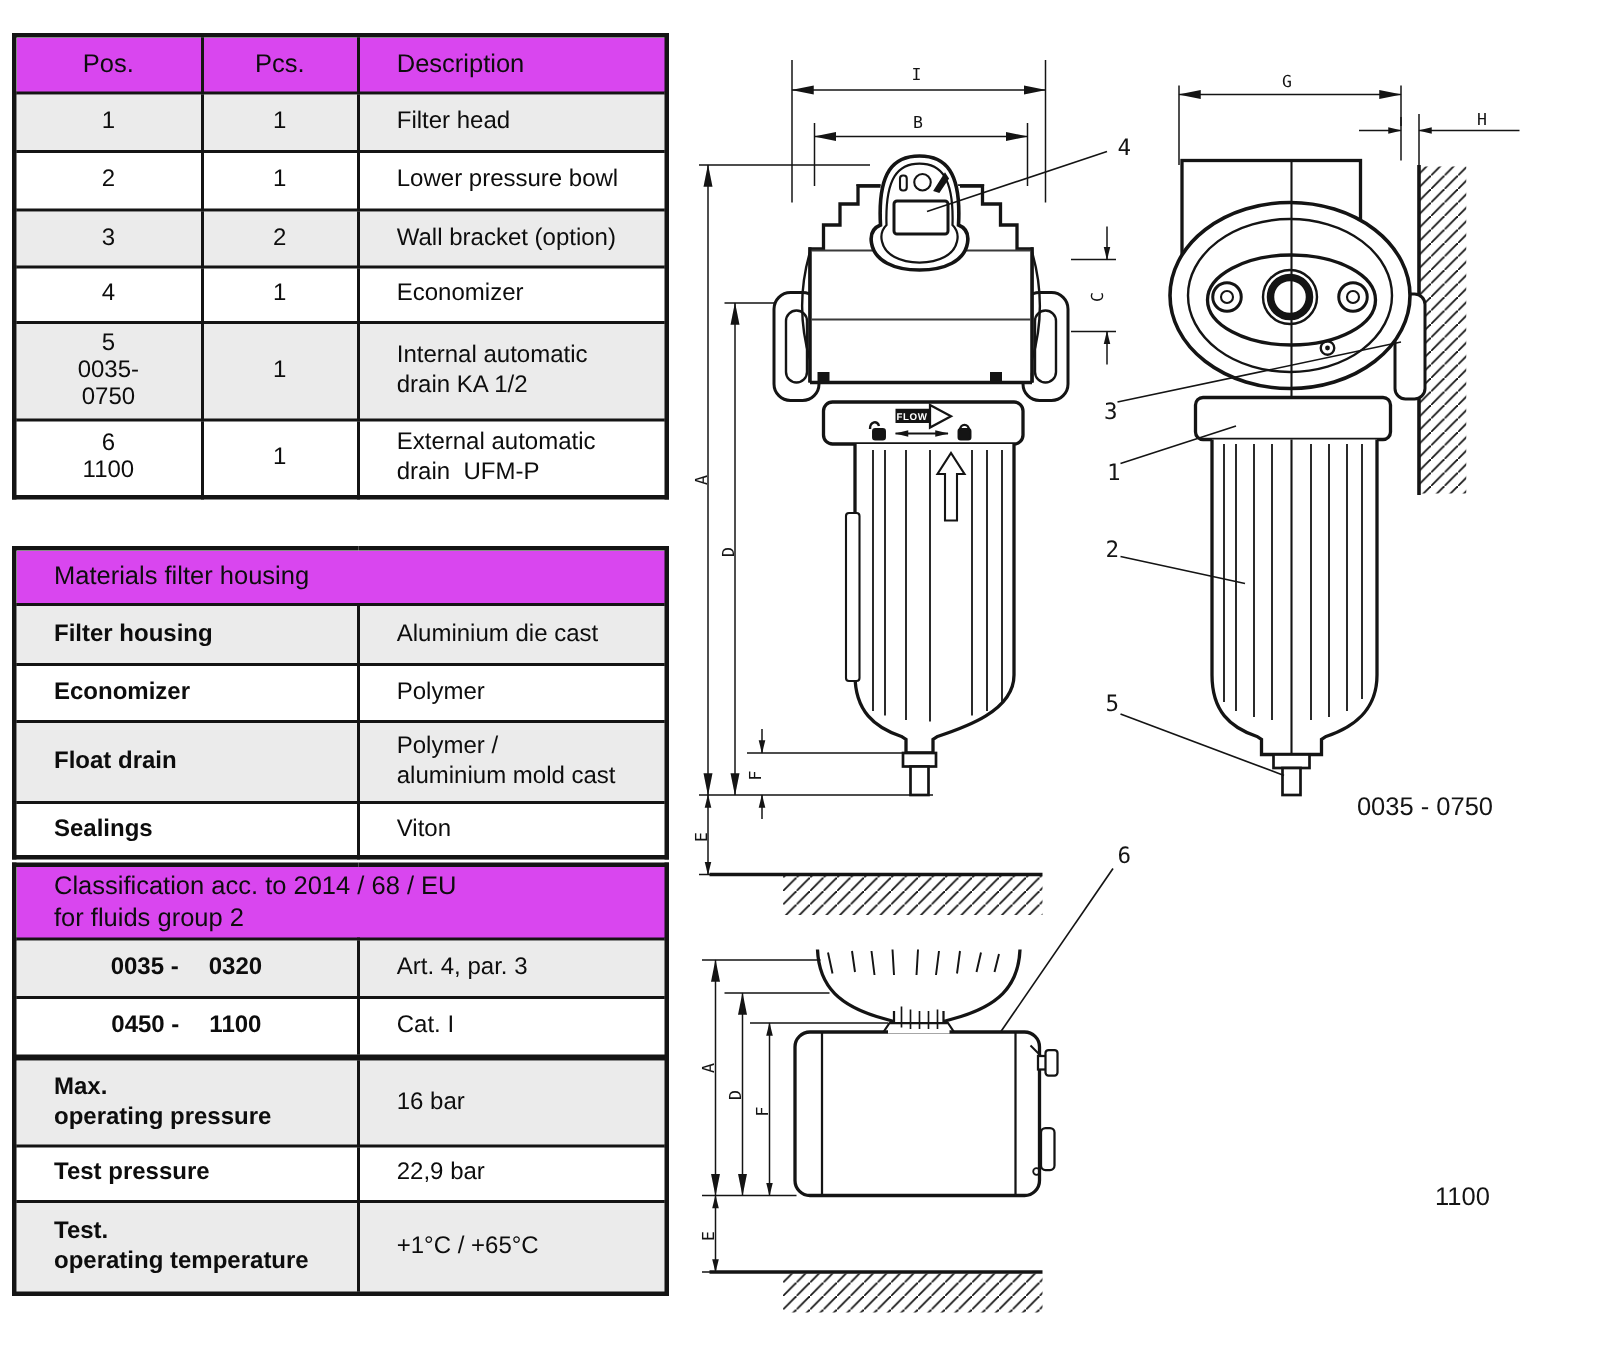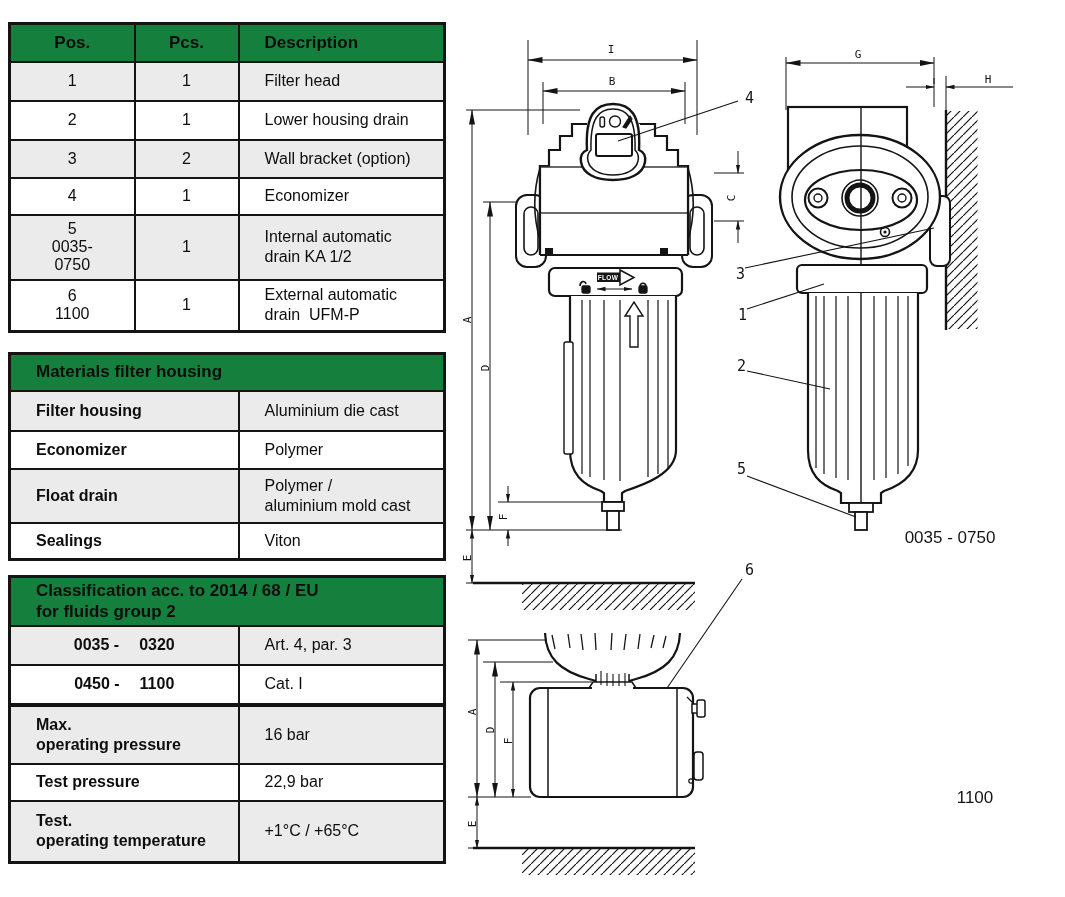--- a/index.html
+++ b/index.html
@@ -4,21 +4,21 @@
 <style>
   html,body{margin:0;padding:0;}
   body{
     width:1065px;height:897px;position:relative;background:#ffffff;
     font-family:"Liberation Sans",sans-serif;color:#0d0d0d;overflow:hidden;
   }
   table{border-collapse:collapse;table-layout:fixed;position:absolute;left:8px;
         border:3px solid #141414;background:#fff;}
   td{border:2px solid #141414;font-size:16px;vertical-align:middle;
      padding:2px 8px;overflow:hidden;}
-  .hdr{background:#15803d;font-weight:bold;font-size:17px;}
+  .hdr{background:#d946ef;font-weight:normal;font-size:17px;}
   .gray{background:#ebebeb;}
   .ctr{text-align:center;padding:2px 2px;}
   .lft{text-align:left;padding-left:25px;}
   .bold{font-weight:bold;}
   .sub{font-size:16px;line-height:1.1;}
   .line{line-height:1.25;white-space:pre-wrap;}
   .rangecell{display:flex;justify-content:center;gap:20px;font-weight:bold;}
   svg text{fill:#141414;}
   .dim{font:11px "DejaVu Sans Mono",monospace;}
   .co{font:15px "DejaVu Sans Mono",monospace;}
@@ -41,21 +41,21 @@
     <td class="hdr lft">Description</td>
   </tr>
   <tr style="height:39px" class="gray">
     <td class="ctr">1</td>
     <td class="ctr">1</td>
     <td class="lft">Filter head</td>
   </tr>
   <tr style="height:39px">
     <td class="ctr">2</td>
     <td class="ctr">1</td>
-    <td class="lft">Lower housing drain</td>
+    <td class="lft">Lower pressure bowl</td>
   </tr>
   <tr style="height:38px" class="gray">
     <td class="ctr">3</td>
     <td class="ctr">2</td>
     <td class="lft">Wall bracket (option)</td>
   </tr>
   <tr style="height:37px">
     <td class="ctr">4</td>
     <td class="ctr">1</td>
     <td class="lft">Economizer</td>
@@ -79,21 +79,21 @@
     </td>
     <td class="ctr">1</td>
     <td class="lft">
       <div class="line">External automatic</div>
       <div class="line">drain  UFM-P</div>
     </td>
   </tr>
 </tbody>
   </table>
 
-<table style="top:352px;">
+<table style="top:364px;">
   <colgroup>
       <col style="width:229px">
       <col style="width:206px">
     </colgroup>
   <tbody>
       <tr style="height:37px">
     <td class="hdr lft" colspan="2">Materials filter housing</td>
   </tr>
   <tr style="height:40px" class="gray">
     <td class="lft bold">Filter housing</td>

